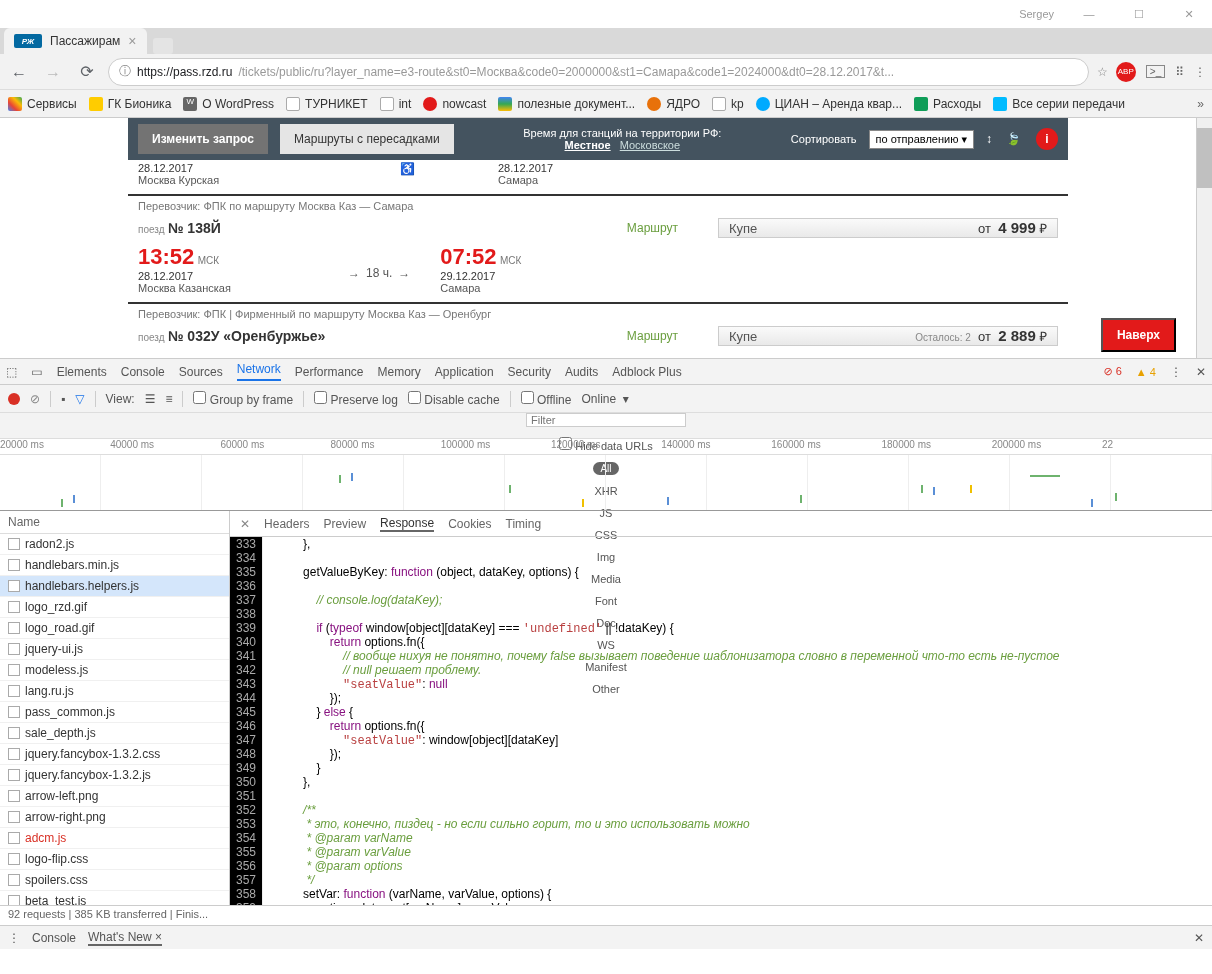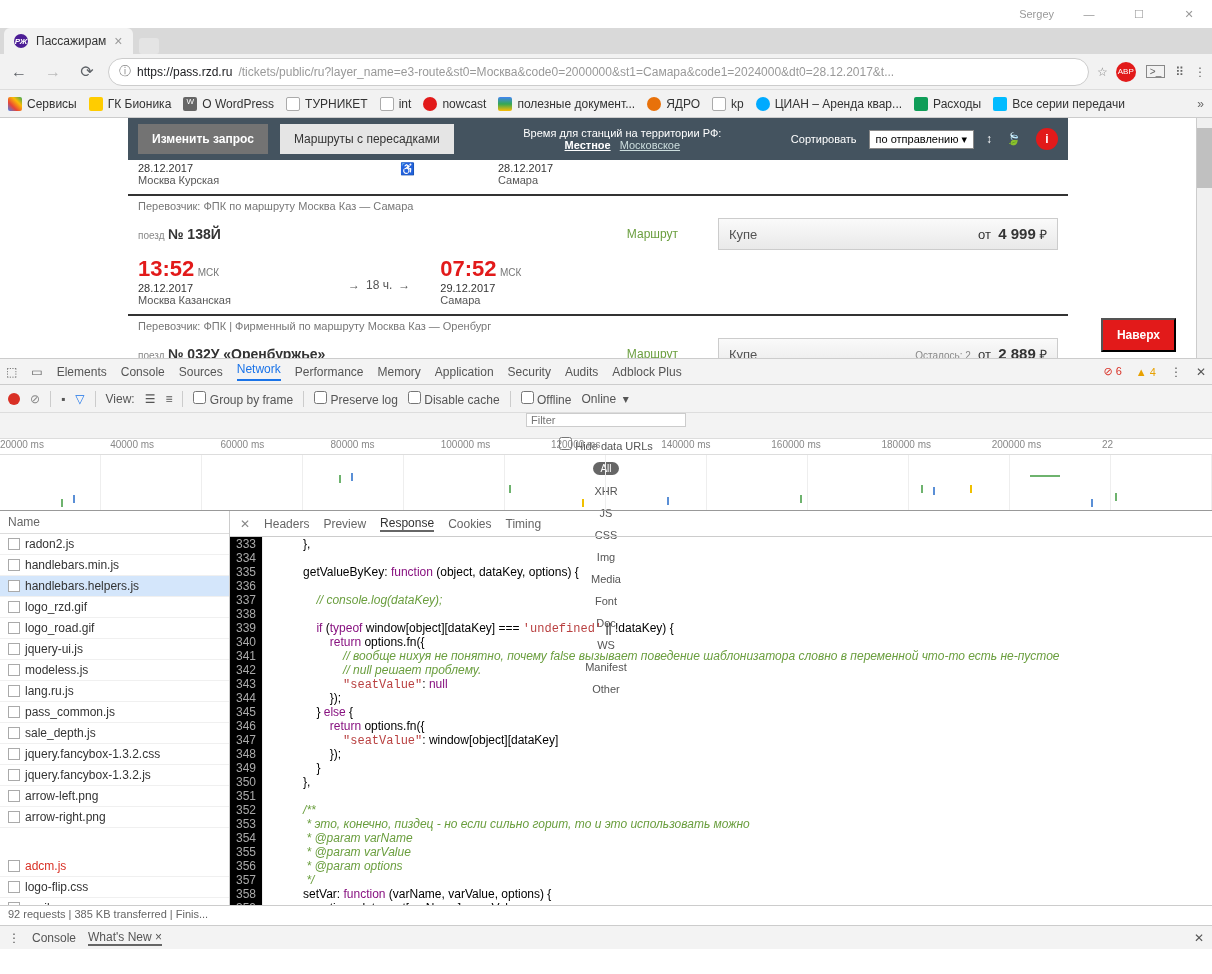--- a/index.html
+++ b/index.html
@@ -4,21 +4,21 @@
 <style>
 * { margin: 0; padding: 0; box-sizing: border-box; font-family: -apple-system, BlinkMacSystemFont, "Segoe UI", Arial, sans-serif; }
 body { font-size: 12px; background: #fff; overflow: hidden; }
 
 
 .titlebar { height: 28px; background: #fff; display: flex; align-items: center; justify-content: flex-end; padding: 0 8px; gap: 20px; color: #888; font-size: 11px; }
 .titlebar span { color: #999; }
 .win-btn { width: 30px; height: 20px; display: inline-flex; align-items: center; justify-content: center; color: #555; }
 .tabstrip { height: 26px; background: #d9d9d9; display: flex; align-items: flex-end; padding-left: 4px; }
 .tab { background: #f2f2f2; height: 26px; display: flex; align-items: center; padding: 0 10px; border-top-left-radius: 6px; border-top-right-radius: 6px; gap: 8px; font-size: 12px; color: #333; max-width: 200px; }
-.tab .fav { width: 14px; height: 14px; background: #4c1d95; color: #fff; font-size: 8px; font-weight: bold; display: inline-flex; align-items: center; justify-content: center; border-radius: 7px; font-style: italic; }
+.tab .fav { width: 28px; height: 14px; background: #0369a1; color: #fff; font-size: 8px; font-weight: bold; display: inline-flex; align-items: center; justify-content: center; border-radius: 2px; font-style: italic; }
 .tab .close { color: #999; font-size: 14px; }
 .newtab { width: 20px; height: 16px; background: #e4e4e4; margin-left: 6px; border-radius: 3px; }
 
 .toolbar { height: 36px; background: #f2f2f2; display: flex; align-items: center; padding: 0 6px; gap: 8px; border-bottom: 1px solid #ddd; }
 .nav-arrow { width: 26px; height: 26px; display: inline-flex; align-items: center; justify-content: center; color: #5f6368; font-size: 16px; border-radius: 50%; }
 .urlbar { flex: 1; height: 28px; background: #fff; border: 1px solid #ccc; border-radius: 14px; display: flex; align-items: center; padding: 0 10px; gap: 6px; color: #555; overflow: hidden; }
 .urlbar .lock { color: #888; }
 .urlbar .domain { color: #202124; }
 .urlbar .path { color: #999; white-space: nowrap; }
 .tool-icons { display: flex; gap: 10px; align-items: center; color: #666; }
@@ -48,21 +48,21 @@
 .train-main { display: flex; align-items: flex-start; gap: 30px; }
 .train-col { flex: 0 0 180px; }
 .train-label { font-size: 10px; color: #888; }
 .train-num { font-size: 14px; font-weight: bold; color: #333; }
 .big-time { font-size: 22px; color: #e21a1a; font-weight: bold; }
 .tz { font-size: 10px; color: #777; }
 .date-small { font-size: 11px; color: #333; }
 .station { font-size: 11px; color: #555; }
 .duration { font-size: 12px; color: #555; display: flex; align-items: center; gap: 6px; margin-top: 22px; }
 
-.quote-box { background: linear-gradient(#fafafa,#e9e9e9); border: 1px solid #ccc; padding: 6px 10px; display: flex; justify-content: space-between; align-items: center; font-size: 13px; color: #555; }
+.quote-box { background: linear-gradient(#fafafa,#e9e9e9); border: 1px solid #ccc; padding: 0 10px; display: flex; justify-content: space-between; align-items: center; font-size: 13px; color: #555; }
 .quote-box .price { color: #333; }
 .quote-box .pnum { font-size: 15px; font-weight: bold; }
 .avail { font-size: 10px; color: #888; }
 
 .up-btn { position: absolute; right: 20px; bottom: 6px; background: #e21a1a; color: #fff; padding: 8px 14px; font-size: 12px; font-weight: bold; }
 
 
 .devtools { border-top: 1px solid #ccc; }
 .dt-tabs { height: 26px; background: #f3f3f3; display: flex; align-items: center; padding: 0 6px; gap: 14px; border-bottom: 1px solid #ccc; font-size: 12px; color: #555; }
 .dt-tabs .active { color: #1a73e8; border-bottom: 2px solid #1a73e8; padding-bottom: 3px; }
@@ -82,21 +82,21 @@
 .timeline-hdr span { flex: 1; text-align: left; padding-left: 0; }
 .waterfall { height: 56px; border-bottom: 1px solid #999; background: repeating-linear-gradient(90deg, transparent, transparent 100px, #eee 100px, #eee 101px); position: relative; }
 .wf-tick { position: absolute; width: 2px; height: 8px; }
 .g { background: #6eb36e; } .y { background: #f0c000; } .b { background: #5a8fd6; }
 
 .net-body { display: flex; height: 394px; }
 .file-list { width: 230px; border-right: 1px solid #ccc; overflow-y: auto; font-size: 12px; color: #333; }
 .file-hdr { padding: 4px 8px; border-bottom: 1px solid #ddd; color: #666; }
 .file-item { padding: 3px 8px; display: flex; align-items: center; gap: 5px; border-bottom: 1px solid #f0f0f0; }
 .file-item.sel { background: #d4e6fb; }
-.file-item.red { color: #d93025; margin-top: 28px; }
+.file-item.red { color: #d93025; }
 .file-ico { width: 12px; height: 12px; border: 1px solid #aaa; background: #fff; }
 
 .detail-panel { flex: 1; display: flex; flex-direction: column; }
 .detail-tabs { height: 26px; border-bottom: 1px solid #ccc; display: flex; align-items: center; gap: 14px; padding: 0 10px; font-size: 12px; color: #666; }
 .detail-tabs .active { color: #333; border-bottom: 2px solid #666; }
 .detail-tabs .xclose { color: #888; }
 
 .code { flex: 1; display: flex; font-family: Consolas, monospace; font-size: 12px; overflow: auto; }
 .gutter { background: #000000; color: #aaa; text-align: right; padding: 0 6px; border-right: 1px solid #eee; }
 .gutter div { height: 14px; line-height: 14px; }

